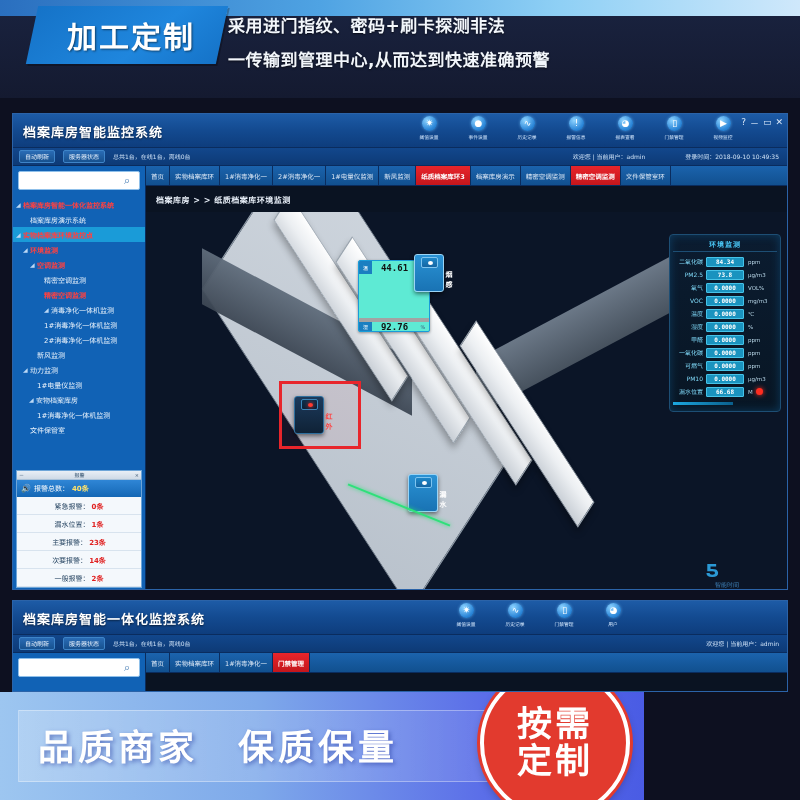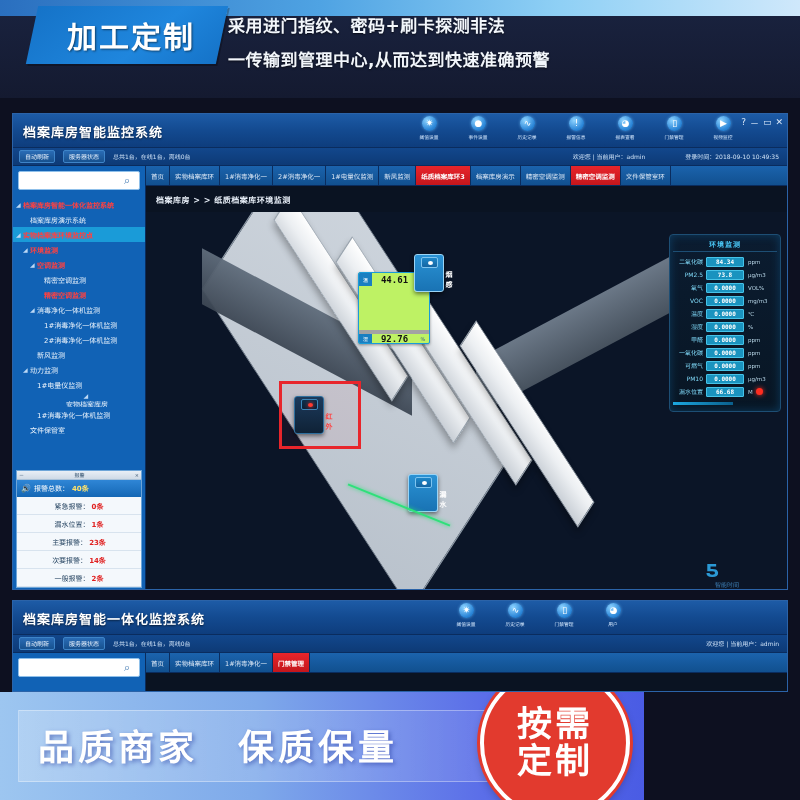--- a/index.html
+++ b/index.html
@@ -191,22 +191,22 @@
     transform: rotate(45deg) skew(12deg,12deg) scale(1.25,.62);
     box-shadow: 2px 6px 8px rgba(0,0,0,.3);
   }
   .shelf.s1 { left: 110px; top: 62px;  width: 170px; height: 48px; }
   .shelf.s2 { left: 172px; top: 104px; width: 170px; height: 48px; }
   .shelf.s3 { left: 234px; top: 146px; width: 170px; height: 48px; }
   .shelf.s4 { left: 296px; top: 188px; width: 170px; height: 48px; }
 
   
   .tag-th {
-    position: absolute; left: 212px; top: 60px; width: 72px;
-    background: #bef264; border: 1px solid #1a9bd8; border-radius: 2px;
+    position: absolute; left: 212px; top: 48px; width: 72px;
+    background: #5eead4; border: 1px solid #1a9bd8; border-radius: 2px;
     box-shadow: 0 1px 3px rgba(0,0,0,.4); overflow: hidden;
   }
   .tag-th .r { display: flex; align-items: center; height: 13px; }
   .tag-th .r + .r { border-top: 4px solid #a3a3a3; margin-top: 44px; }
   .tag-th .k {
     width: 13px; background: #1a7fc1; color: #fff; font-size: 5px;
     height: 100%; display: flex; align-items: center; justify-content: center;
   }
   .tag-th .vv {
     flex: 1; text-align: center; color: #111; font-size: 9px; font-weight: bold;
@@ -420,21 +420,21 @@
               <span class="lbl">空调监测</span>
             </div>
             <div class="tnode" style="padding-left: 24px;">
               <span class="arw"></span>
               <span class="lbl">精密空调监测</span>
             </div>
             <div class="tnode red" style="padding-left: 24px;">
               <span class="arw"></span>
               <span class="lbl">精密空调监测</span>
             </div>
-            <div class="tnode" style="padding-left: 17px;">
+            <div class="tnode" style="padding-left: 31px;">
               <span class="arw">◢</span>
               <span class="lbl">消毒净化一体机监测</span>
             </div>
             <div class="tnode" style="padding-left: 24px;">
               <span class="arw"></span>
               <span class="lbl">1#消毒净化一体机监测</span>
             </div>
             <div class="tnode" style="padding-left: 24px;">
               <span class="arw"></span>
               <span class="lbl">2#消毒净化一体机监测</span>
@@ -444,21 +444,21 @@
               <span class="lbl">新风监测</span>
             </div>
             <div class="tnode" style="padding-left: 10px;">
               <span class="arw">◢</span>
               <span class="lbl">动力监测</span>
             </div>
             <div class="tnode" style="padding-left: 17px;">
               <span class="arw"></span>
               <span class="lbl">1#电量仪监测</span>
             </div>
-            <div class="tnode" style="padding-left: 16px; flex-direction: column;">
+            <div class="tnode" style="padding-left: 16px;">
               <span class="arw">◢</span>
               <span class="lbl">安物档案库房</span>
             </div>
             <div class="tnode" style="padding-left: 17px;">
               <span class="arw"></span>
               <span class="lbl">1#消毒净化一体机监测</span>
             </div>
             <div class="tnode" style="padding-left: 10px;">
               <span class="arw"></span>
               <span class="lbl">文件保管室</span>

